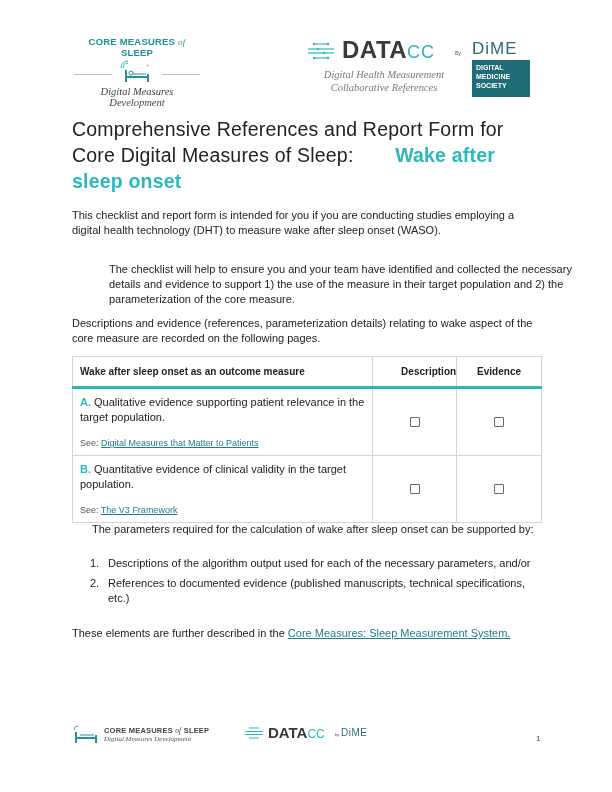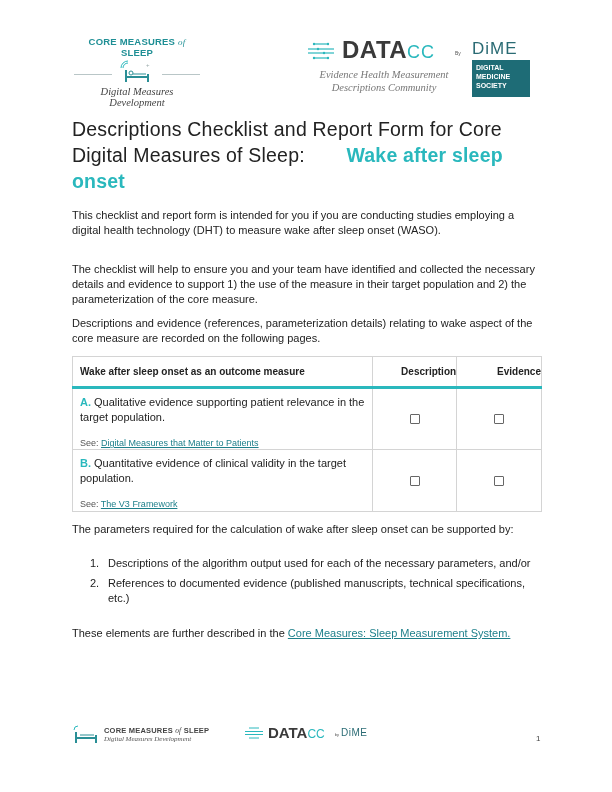--- a/index.html
+++ b/index.html
@@ -28,40 +28,40 @@
   .dime-top { font-size: 17px; color: #2a6b74; letter-spacing: 1px; height: 20px; line-height: 18px; font-weight: normal; }
   .dime-box { background: #1e6c76; color: #ffffff; font-size: 7px; font-weight: bold; line-height: 9px; padding: 3px 4px; height: 37px; }
 
   
   .title { position: absolute; left: 72px; top: 116px; width: 470px; font-size: 19.5px; line-height: 26px; color: #222; font-weight: normal; letter-spacing: 0.2px; }
   .title .accent { color: #2ab8bd; font-weight: bold; margin-left: 36px; }
 
   
   .para { position: absolute; left: 72px; width: 470px; font-size: 11px; line-height: 15px; color: #222; }
   .p1 { top: 208px; }
-  .p2 { top: 262px; }
+  .p2 { top: 262px; margin-left: 37px; }
   .p3 { top: 316px; }
 
   
   .checklist { position: absolute; left: 72px; top: 356px; width: 470px; border-collapse: collapse; }
   .checklist th, .checklist td { border: 1px solid #d4d4d4; }
   .checklist thead th { height: 31px; font-size: 10px; font-weight: bold; color: #222; background: #ffffff; border-bottom: 3px solid #2ab8bd; }
   .checklist thead th.c1 { text-align: left; padding-left: 7px; width: 301px; }
   .checklist thead th.c2 { width: 84px; text-align: right; }
-  .checklist thead th.c3 { width: 85px; text-align: right; }
+  .checklist thead th.c3 { width: 85px; text-align: center; }
   .checklist tbody td { height: 62px; vertical-align: top; }
-  .checklist tbody td.desc { padding: 6px 7px 0 7px; font-size: 11px; line-height: 15px; }
+  .checklist tbody td.desc { padding: 6px 7px 6px 7px; font-size: 11px; line-height: 15px; }
   .checklist tbody td.box { text-align: center; vertical-align: middle; }
   .letter { color: #2ab8bd; font-weight: bold; }
   .see { font-size: 9px; color: #555; margin-top: 12px; line-height: 12px; }
   .see a { color: #1d7f8a; text-decoration: underline; }
   .cb { display: inline-block; width: 10px; height: 10px; border: 1px solid #666; border-radius: 1px; background: #fff; }
 
   
-  .p4 { top: 522px; }
+  .p4 { top: 522px; margin-left: 20px; }
   .list { position: absolute; left: 72px; top: 556px; width: 470px; font-size: 11px; line-height: 15px; }
   .list .li { position: relative; padding-left: 36px; margin-bottom: 5px; }
   .list .li .num { position: absolute; left: 18px; top: 0; }
   .p5 { top: 626px; }
   .p5 a { color: #1d7f8a; text-decoration: underline; }
 
   
   .footer { position: absolute; left: 72px; top: 724px; width: 470px; height: 30px; }
   .f-cms { position: absolute; left: 0; top: 0; display: flex; align-items: center; }
   .f-cms-text { margin-left: 4px; }
@@ -113,37 +113,37 @@
           <circle cx="22" cy="2" r="1.2"></circle>
         <circle cx="12" cy="7" r="1.2"></circle>
           <circle cx="18" cy="11" r="1.2"></circle>
         <circle cx="8" cy="16" r="1.2"></circle>
           <circle cx="22" cy="16" r="1.2"></circle>
       </g>
     </svg>
     <div class="datacc-word"><span>DATA</span><span class="cc">CC</span></div>
   </div>
   <div class="datacc-sub">
-    <div>Evidence Health Measurement</div>
-    <div>Descriptions Community</div>
+    <div>Digital Health Measurement</div>
+    <div>Collaborative References</div>
   </div>
 </div>
 <div class="by-label">By</div>
 
 <div class="logo-dime">
   <div class="dime-top">DiME</div>
   <div class="dime-box">
     <div>DIGITAL</div>
     <div>MEDICINE</div>
     <div>SOCIETY</div>
   </div>
 </div>
 
 <h1 class="title">
-  <span>Descriptions Checklist and Report Form for Core Digital Measures of Sleep: </span><span class="accent">Wake after sleep onset</span>
+  <span>Comprehensive References and Report Form for Core Digital Measures of Sleep: </span><span class="accent">Wake after sleep onset</span>
 </h1>
 
 <p class="para p1">This checklist and report form is intended for you if you are conducting studies employing a digital health technology (DHT) to measure wake after sleep onset (WASO).</p>
 <p class="para p2">The checklist will help to ensure you and your team have identified and collected the necessary details and evidence to support 1) the use of the measure in their target population and 2) the parameterization of the core measure.</p>
 <p class="para p3">Descriptions and evidence (references, parameterization details) relating to wake aspect of the core measure are recorded on the following pages.</p>
 
 <table class="checklist">
   <thead>
     <tr>
       <th class="c1">Wake after sleep onset as an outcome measure</th>

